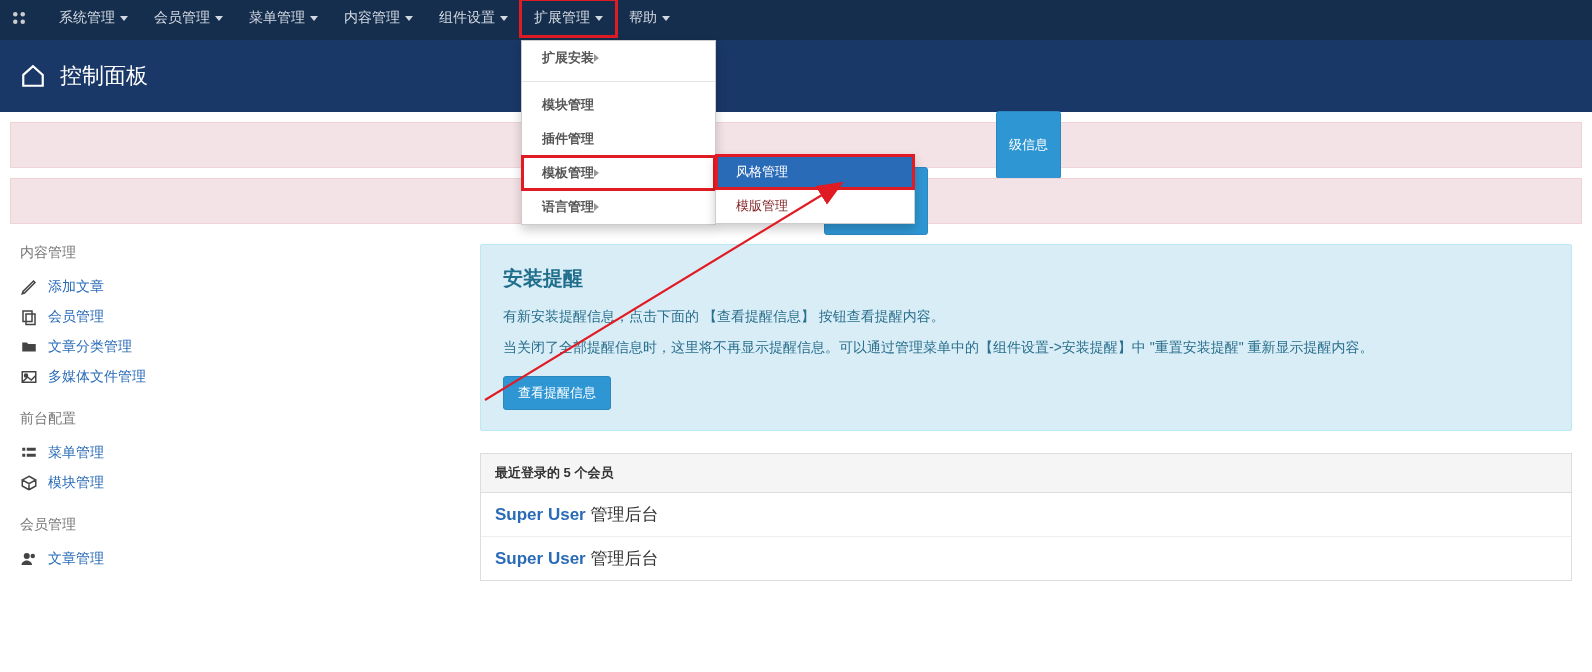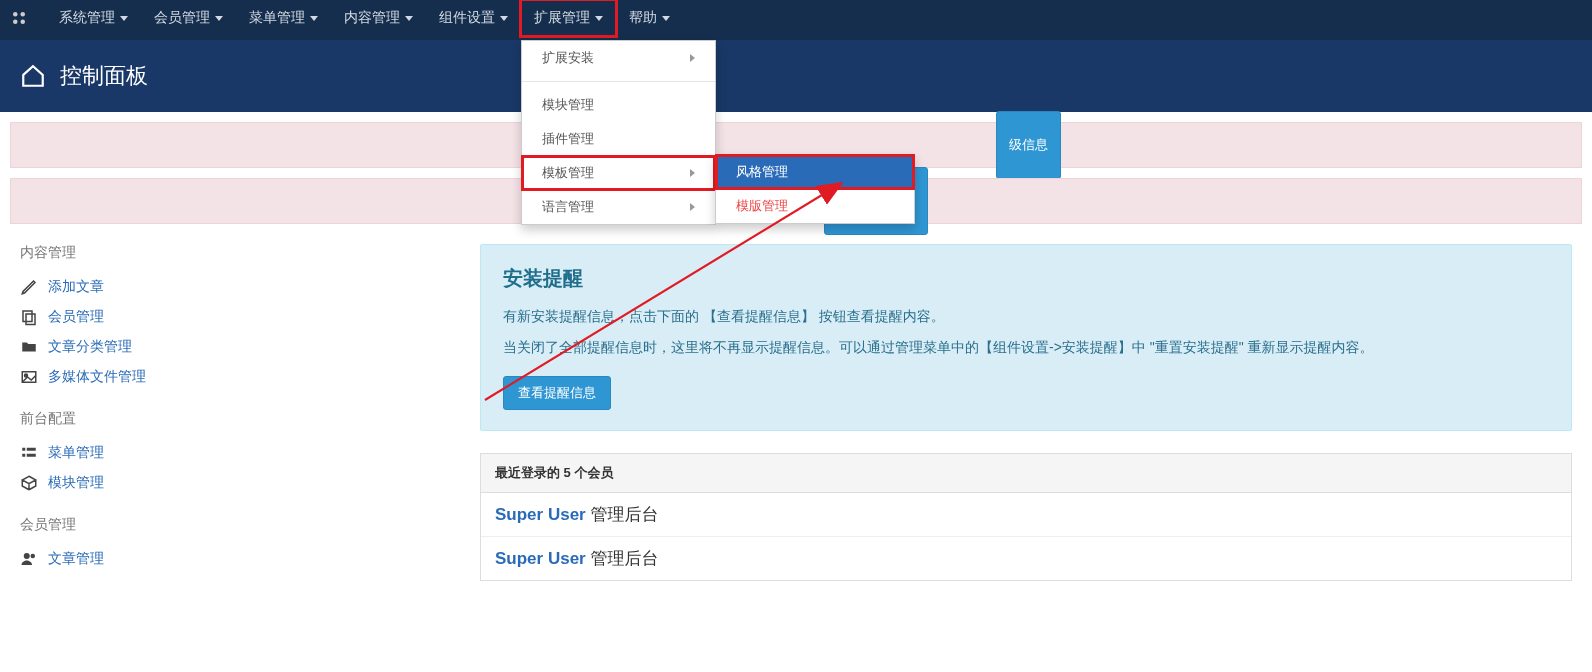--- a/index.html
+++ b/index.html
@@ -8,28 +8,28 @@
   
   .topbar { background: #152e4d; height: 40px; display: flex; align-items: stretch; padding: 0 0 4px 10px; position: relative; z-index: 100; }
   .topbar .logo { width: 36px; display:flex; align-items:center; color:#ccc; font-size:18px; }
   .topbar .nav { display:flex; align-items:stretch; }
   .topbar .nav-item { color:#d3d9e2; padding:0 13px; display:flex; align-items:center; cursor:pointer; font-size:14px; position:relative; }
   .topbar .nav-item.highlight { outline:3px solid #e01b24; outline-offset:-1px; }
   .caret { margin-left:5px; width:0; height:0; border-left:4px solid transparent; border-right:4px solid transparent; border-top:5px solid #d3d9e2; }
   
   
   .dropdown { position:absolute; top:40px; left:0; background:#fff; border:1px solid #ccc; width:195px; box-shadow:0 5px 10px rgba(0,0,0,.2); z-index:200; }
-  .dropdown .dd-item { padding:8px 20px; color:#555; font-size:13px; cursor:pointer; display:flex; justify-content:space-between; align-items:center; }
+  .dropdown .dd-item { padding:8px 20px; color:#555; font-size:13px; cursor:pointer; display:flex; align-items:center;font-weight:bold; }
   .dropdown .dd-divider { height:1px; background:#e5e5e5; margin:6px 0; }
   .dd-item .arrow-right { width:0; height:0; border-top:4px solid transparent; border-bottom:4px solid transparent; border-left:5px solid #999; }
   .dd-item.highlight { outline:3px solid #e01b24; outline-offset:-2px; }
   
   
   .submenu { position:absolute; top:0; left:193px; width:200px; background:#fff; border:1px solid #ccc; box-shadow:0 5px 10px rgba(0,0,0,.2); }
-  .submenu .sub-item { padding:8px 20px; color:#ef4444; font-size:13px; cursor:pointer; }
+  .submenu .sub-item { padding:8px 20px; color:#7f1d1d; font-size:13px; cursor:pointer; }
   .submenu .sub-item.active { background:#2a6bb8; color:#fff; }
   .submenu .sub-item.highlight { outline:3px solid #e01b24; outline-offset:-2px; }
   .submenu-wrapper { position:relative; }
   
   
   .page-header { background:#1a3867; color:#fff; height:72px; display:flex; align-items:center; padding:0 20px; font-size:22px; font-weight: normal; }
   .page-header .home-icon { margin-right:14px; display:inline-flex; }
   
   
   .alert-area { padding:0; }

